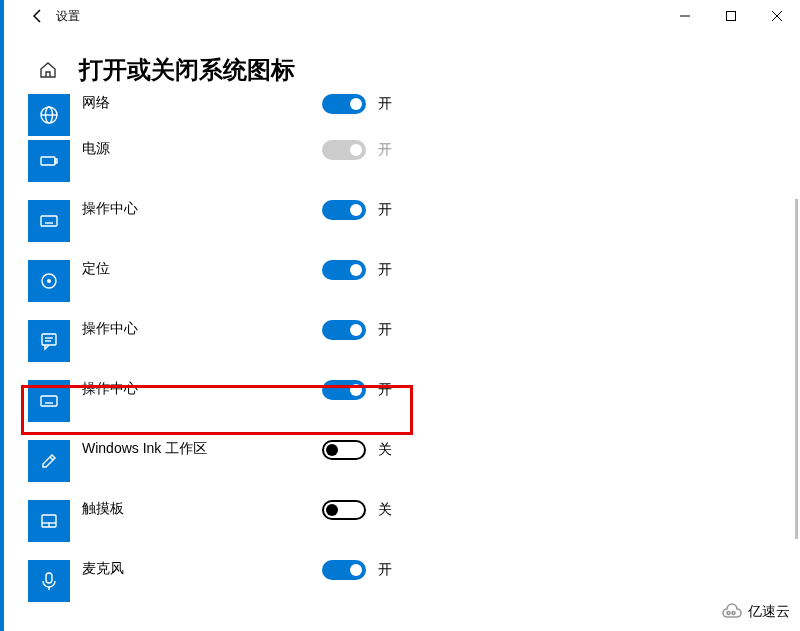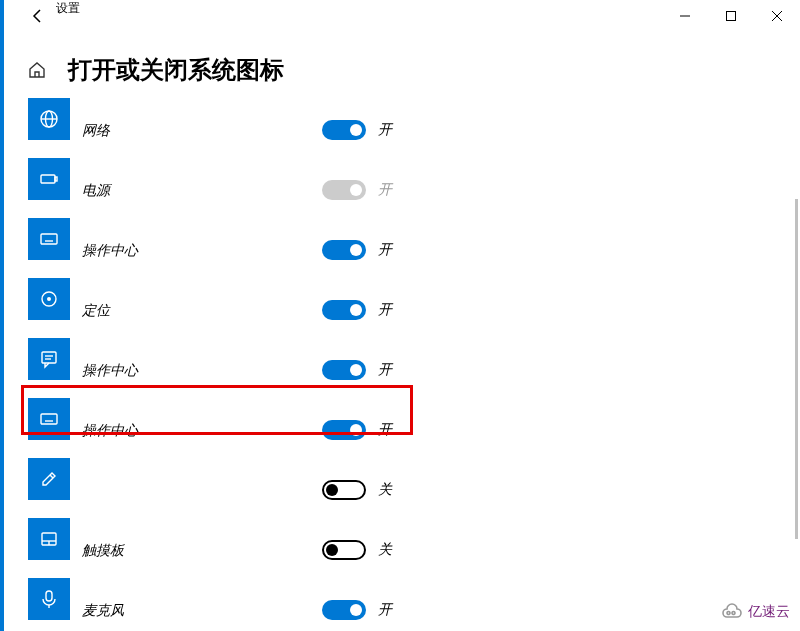--- a/index.html
+++ b/index.html
@@ -1,46 +1,46 @@
 <!DOCTYPE html>
 <html><head>
 <meta charset="utf-8">
 <style>
   * { margin: 0; padding: 0; box-sizing: border-box; font-family: "Microsoft YaHei", "Segoe UI", sans-serif; }
   body { background: #fff; width: 800px; height: 631px; position: relative; overflow: hidden; border-left: 4px solid #0078d4; }
-  .titlebar { height: 32px; display: flex; align-items: flex-start; }
+  .titlebar { height: 32px; display: flex; align-items: center; }
   .back-btn { width: 48px; height: 32px; display: flex; align-items: center; justify-content: flex-end; padding-right: 6px; }
   .back-btn svg { width: 16px; height: 16px; }
   .title-text { font-size: 12px; margin-left: 4px; color: #000; }
   .win-controls { margin-left: auto; display: flex; }
   .win-btn { width: 46px; height: 32px; display: flex; align-items: center; justify-content: center; }
   .win-btn svg { width: 10px; height: 10px; }
-  .header-row { display: flex; align-items: center; padding-left: 24px; margin-top: 22px; margin-bottom: 6px; }
+  .header-row { display: flex; align-items: center; padding-left: 35px; margin-top: 22px; margin-bottom: 6px; }
   .home-icon { width: 18px; height: 18px; margin-right: 22px; }
   .page-title { font-size: 24px; font-weight: 600; color: #000; }
   .list { padding-left: 24px; padding-top: 2px; }
-  .row { display: flex; align-items: flex-end; height: 60px; position: relative; font-style: italic; }
+  .row { display: flex; align-items: flex-start; height: 60px; position: relative; }
   .row.first { height: 46px; }
   .tile { width: 42px; height: 42px; background: #0078d4; display: flex; align-items: center; justify-content: center; flex-shrink: 0; }
   .tile svg { width: 20px; height: 20px; fill: none; stroke: #fff; stroke-width: 1.4; }
   .label { font-size: 14px; color: #000; margin-left: 12px; }
   .toggle-wrap { position: absolute; left: 294px; display: flex; align-items: center; }
   .toggle { width: 44px; height: 20px; border-radius: 10px; position: relative; }
   .toggle.on { background: #0078d4; }
   .toggle.off { background: #fff; border: 2px solid #000; }
   .toggle.disabled { background: #ccc; }
   .knob { width: 12px; height: 12px; border-radius: 50%; position: absolute; top: 50%; transform: translateY(-50%); }
   .toggle.on .knob { right: 4px; background: #fff; }
   .toggle.off .knob { left: 2px; background: #000; }
   .toggle.disabled .knob { right: 4px; background: #fff; }
   .state { font-size: 14px; margin-left: 12px; color: #000; }
   .state.dim { color: #999; }
   .highlight { position: absolute; left: -7px; top: 50%; transform: translateY(-50%); width: 392px; height: 50px; border: 3px solid #e30000; pointer-events: none; }
   .scrollbar { position: absolute; right: 2px; top: 199px; width: 3px; height: 340px; background: #c0c0c0; }
-  .watermark { position: absolute; right: 10px; bottom: 10px; display: flex; align-items: center; color: #701a75; font-size: 14px; }
+  .watermark { position: absolute; right: 10px; bottom: 10px; display: flex; align-items: center; color: #000000; font-size: 14px; }
   .watermark svg { width: 24px; height: 18px; margin-right: 4px; stroke: #999; fill: none; stroke-width: 1.6; }
 </style>
 </head>
 <body>
 
 <div class="titlebar">
   <div class="back-btn">
     <svg viewBox="0 0 16 16">
         <path d="M10 2 L4 8 L10 14" stroke="#000" stroke-width="1.5" fill="none"></path>
       </svg>
@@ -158,20 +158,21 @@
         <div class="state">开</div>
       </div>
       <div class="highlight"></div>
     </div>
     <div class="row">
       <div class="tile">
         <svg viewBox="0 0 20 20">
           <use href="#ic-pen"></use>
         </svg>
       </div>
+      <div class="label">Windows Ink 工作区</div>
       <div class="toggle-wrap">
         <div class="toggle off">
           <div class="knob"></div>
         </div>
         <div class="state">关</div>
       </div>
     </div>
     <div class="row">
       <div class="tile">
         <svg viewBox="0 0 20 20">

